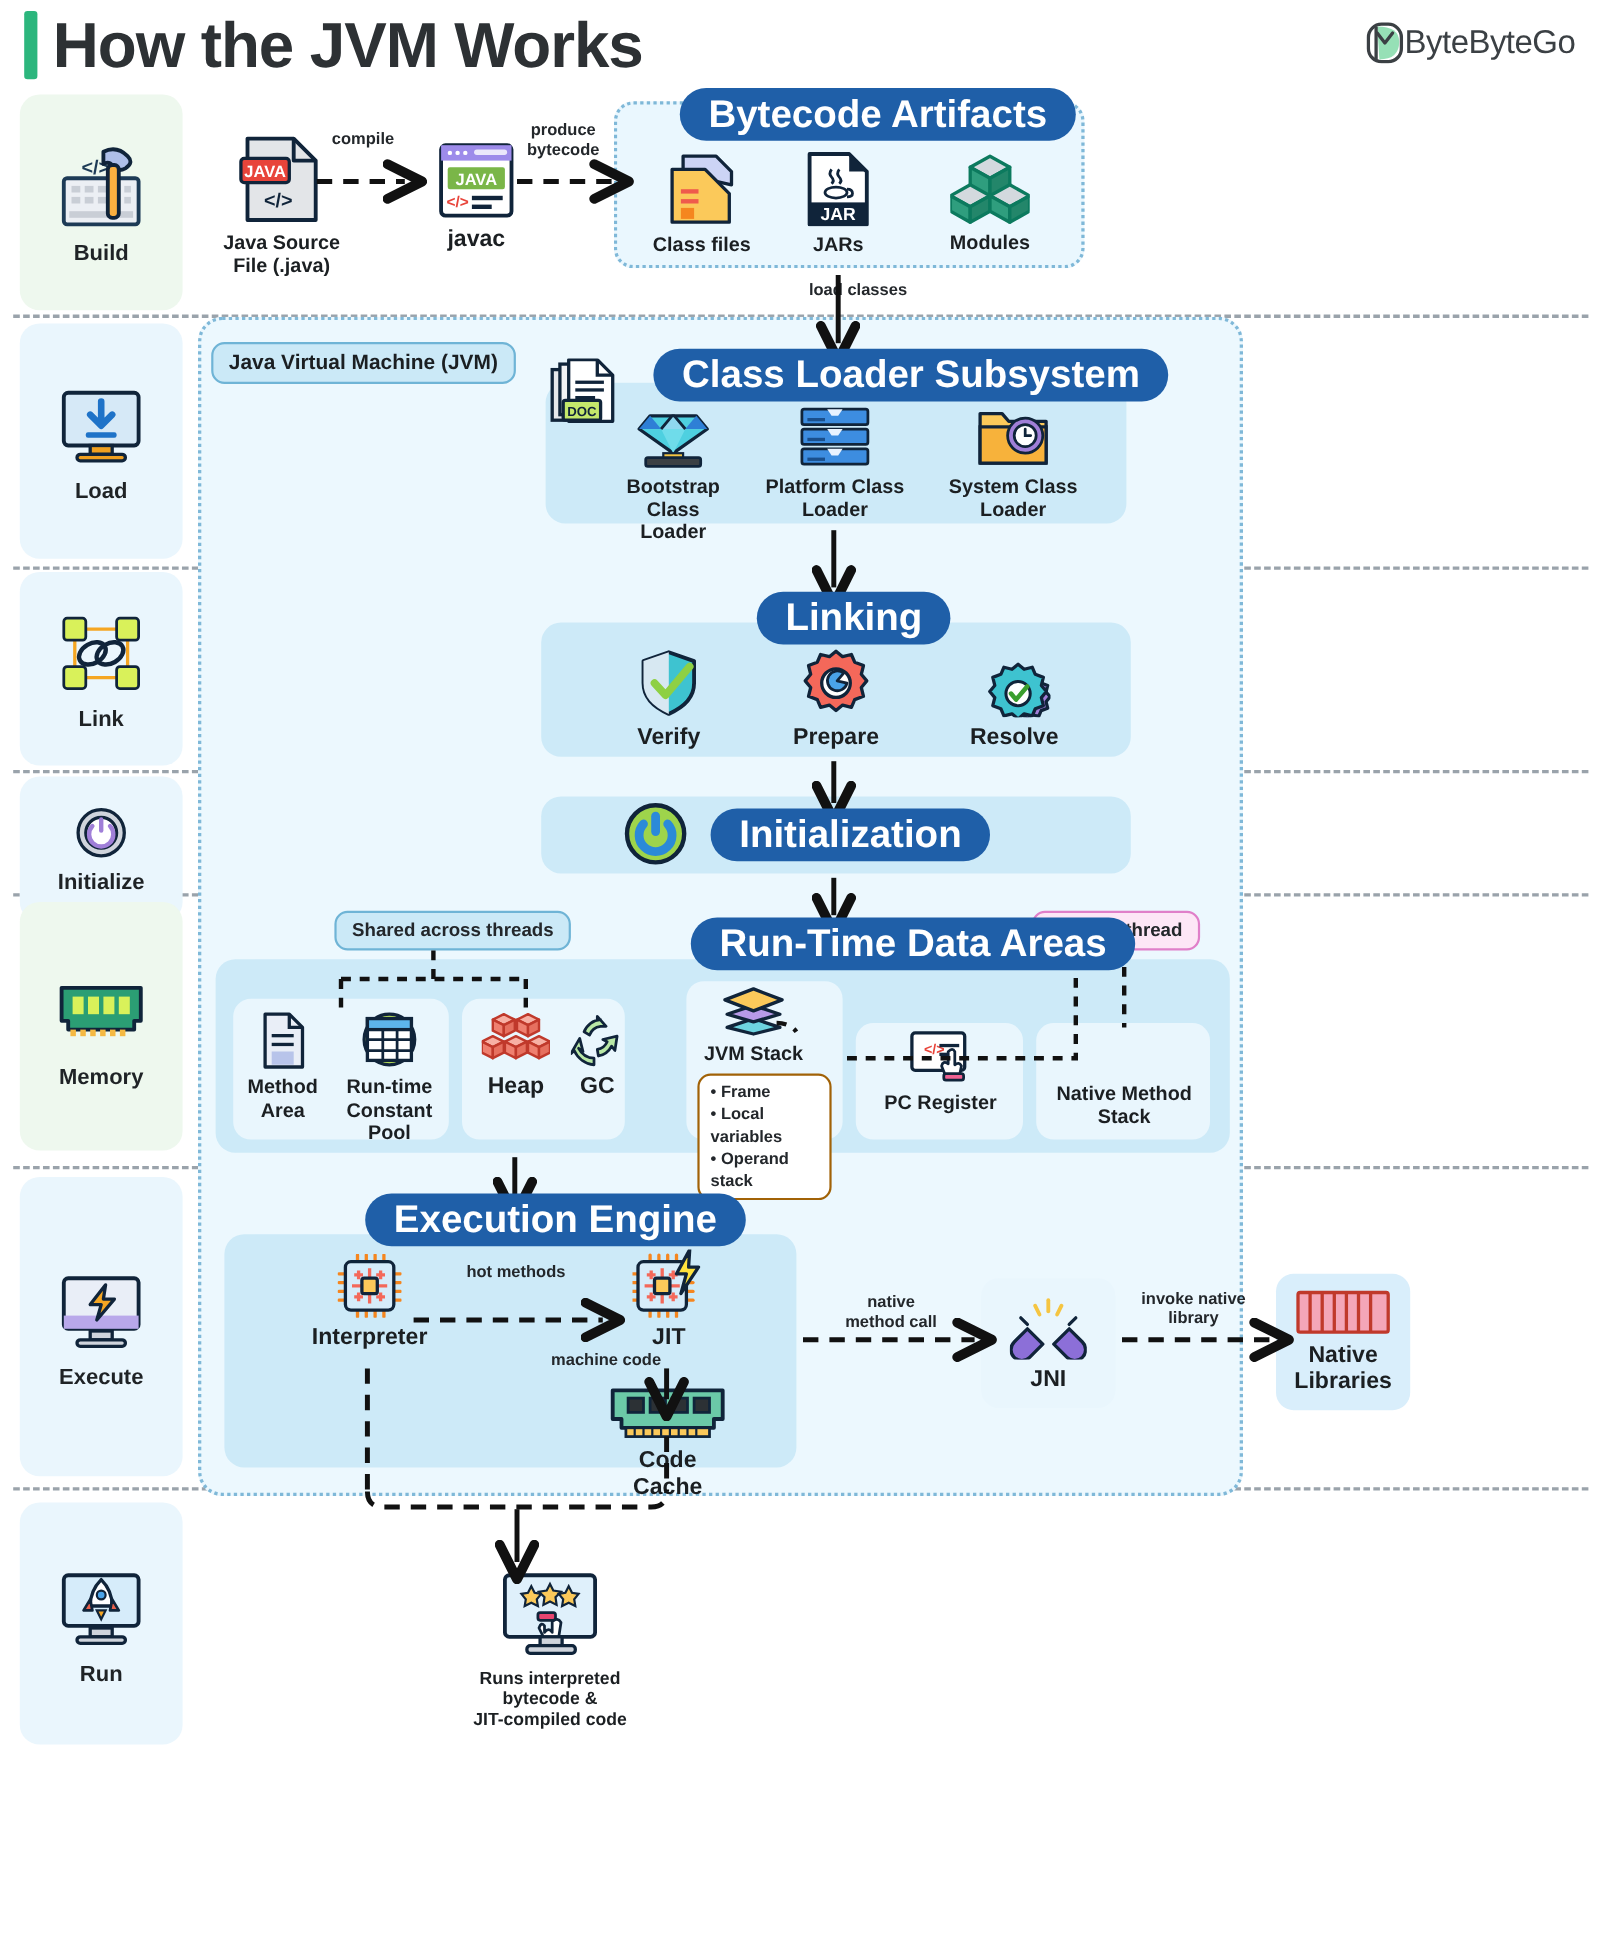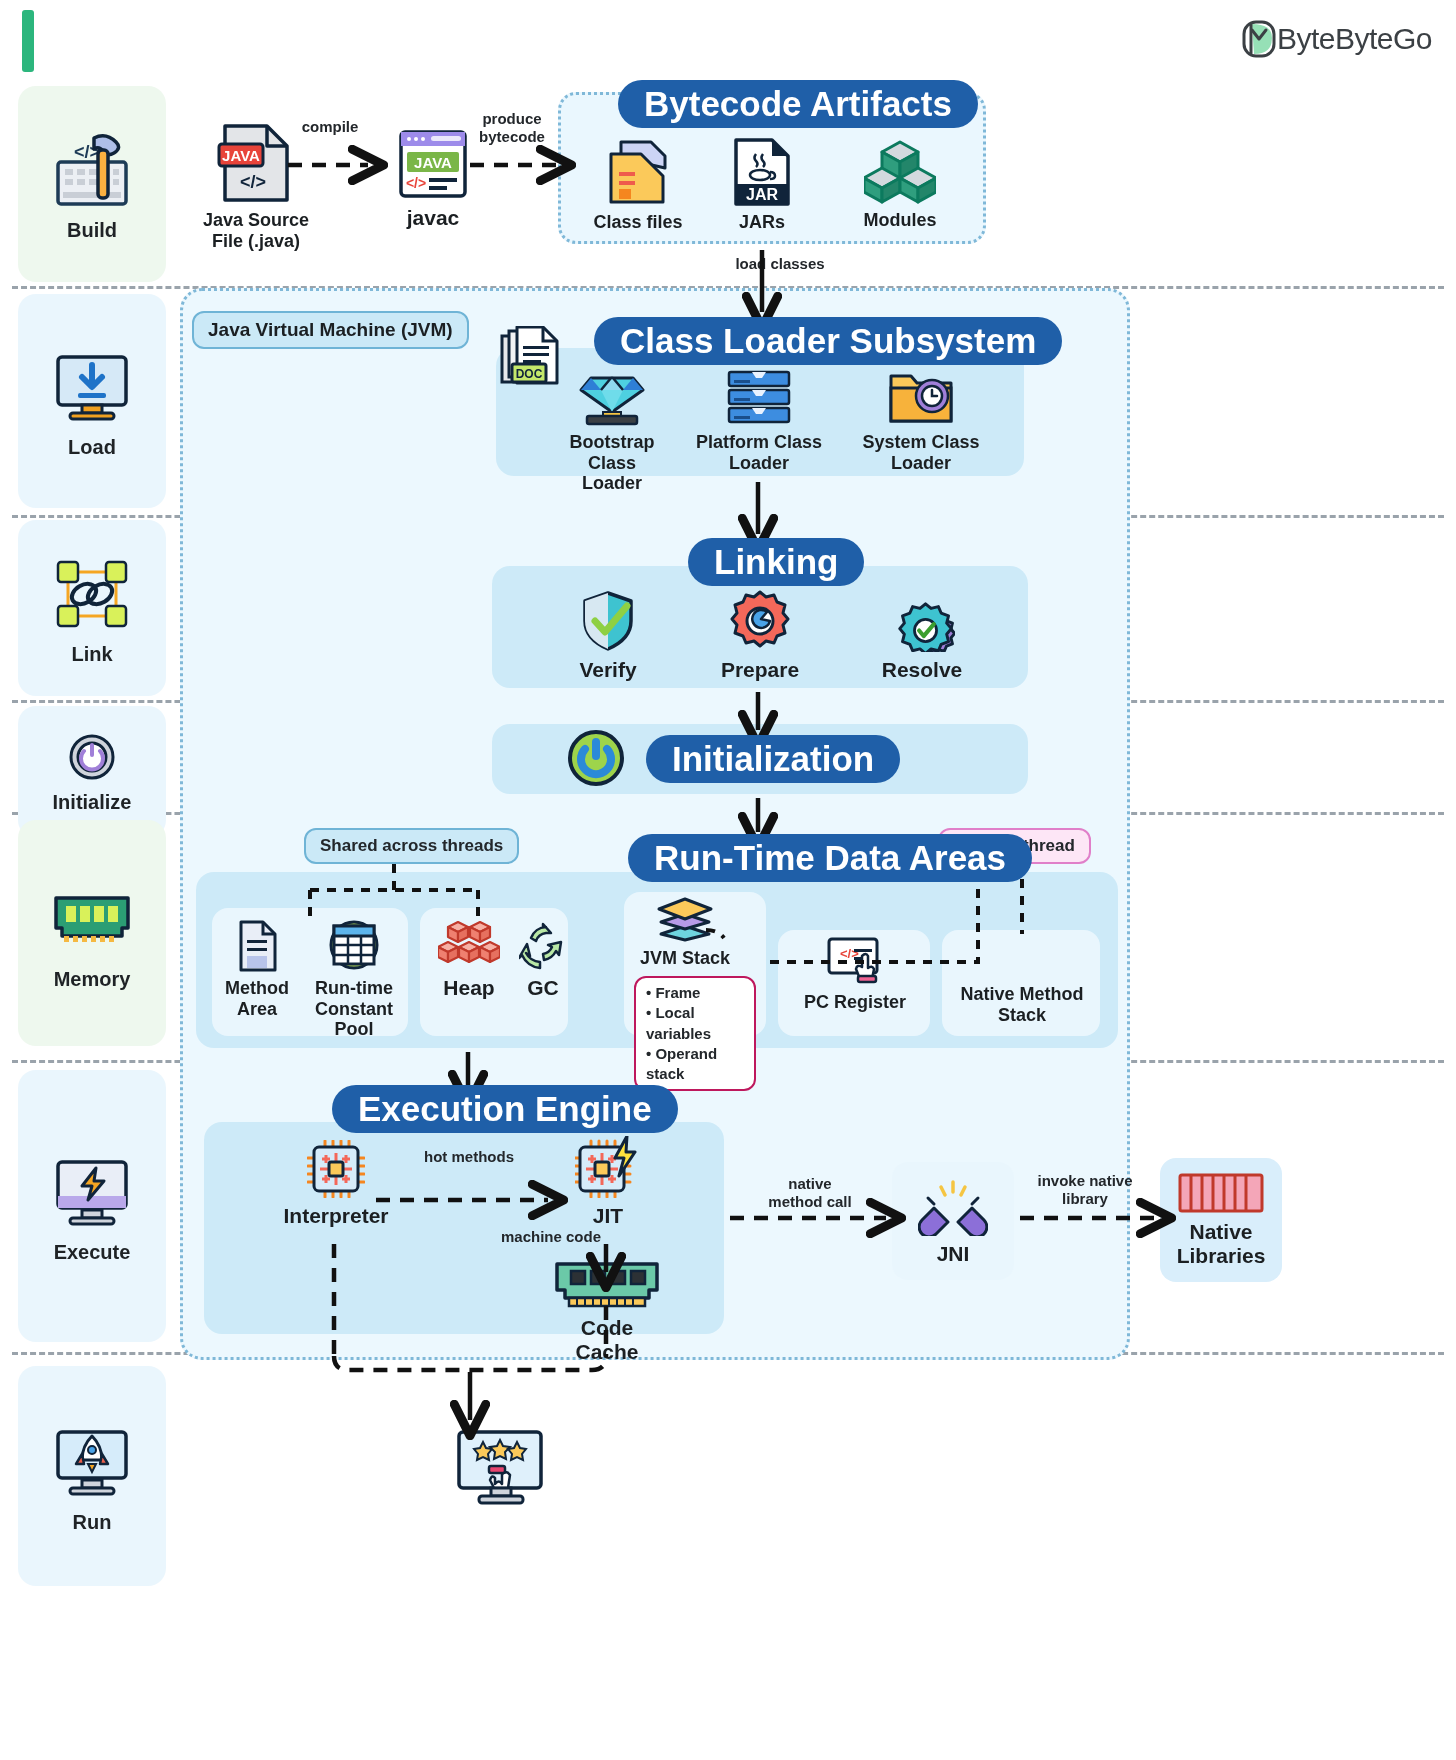--- a/index.html
+++ b/index.html
@@ -75,29 +75,30 @@
   #bytecode-box {
     position:absolute; left:558px; top:92px; width:428px; height:152px;
     border:3px dotted #7fb8d8; border-radius:18px; background:#eaf7fe;
   }
 
   
   svg.conn { position:absolute; left:0; top:0; width:1456px; height:1760px; pointer-events:none; }
 
   
   #frame-list {
-    position:absolute; border:2px solid #be185d; border-radius:12px;
+    position:absolute; border:2px solid #a16207; border-radius:12px;
     background:#ffffff; padding:5px 10px; font-size:15px; font-weight:bold; line-height:1.35;
   }
 </style>
 </head>
 <body>
 
 <div id="header">
   <div id="title-bar"></div>
+  <div id="page-title">How the JVM Works</div>
   <div id="brand">
     <svg width="34" height="38" viewBox="0 0 34 38">
       <rect x="2" y="2" width="30" height="34" rx="12" fill="#ffffff" stroke="#3b4044" stroke-width="3"></rect>
       <path d="M10 4 Q30 4 30 18 Q30 34 12 34 Z" fill="#96e0b6"></path>
       <path d="M10 10 L17 19 L24 10" fill="none" stroke="#3b4044" stroke-width="3" stroke-linecap="round" stroke-linejoin="round"></path>
       <line x1="9" y1="4" x2="9" y2="34" stroke="#3b4044" stroke-width="3"></line>
     </svg>
     <div id="brand-name">ByteByteGo</div>
   </div>
 </div>
@@ -688,20 +689,22 @@
     <g fill="#fbc95a" stroke="#10243a" stroke-width="2">
       <path d="M30 14 l3 6 l6 1 l-4 5 l1 6 l-6 -3 l-6 3 l1 -6 l-4 -5 l6 -1 z"></path>
       <path d="M47 12 l3 6 l7 1 l-5 5 l1 7 l-6 -3 l-6 3 l1 -7 l-5 -5 l7 -1 z"></path>
       <path d="M64 14 l3 6 l6 1 l-4 5 l1 6 l-6 -3 l-6 3 l1 -6 l-4 -5 l6 -1 z"></path>
     </g>
     <path d="M42 56 q4 -5 7 0 v-10 q5 -4 8 1 l-2 13 h-14 l-4 -8 q2 -6 5 -2 z" fill="#ffffff" stroke="#10243a" stroke-width="2.5" stroke-linejoin="round"></path>
     <rect x="36" y="38" width="16" height="7" rx="2" fill="#e8446f" stroke="#10243a" stroke-width="2.5"></rect>
     <rect x="38" y="60" width="20" height="8" fill="#cfd4dc" stroke="#10243a" stroke-width="3"></rect>
     <rect x="26" y="68" width="44" height="7" rx="3" fill="#cfd4dc" stroke="#10243a" stroke-width="3"></rect>
   </svg>
+  <div class="cap sm" style="white-space:pre-line; margin-top:8px">Runs interpreted bytecode &amp;
+JIT-compiled code</div>
 </div>
 
 <svg class="conn">
   <defs>
     <marker id="ah" markerWidth="9" markerHeight="9" refX="4.5" refY="4.5" orient="auto">
       <path d="M1,1 L8,4.5 L1,8" fill="none" stroke="#111" stroke-width="2" stroke-linecap="round" stroke-linejoin="round"></path>
     </marker>
   </defs>
   <g stroke="#111" stroke-width="4.5" fill="none" stroke-dasharray="14 10" marker-end="url(#ah)">
     <line x1="288" y1="165" x2="368" y2="165"></line>

